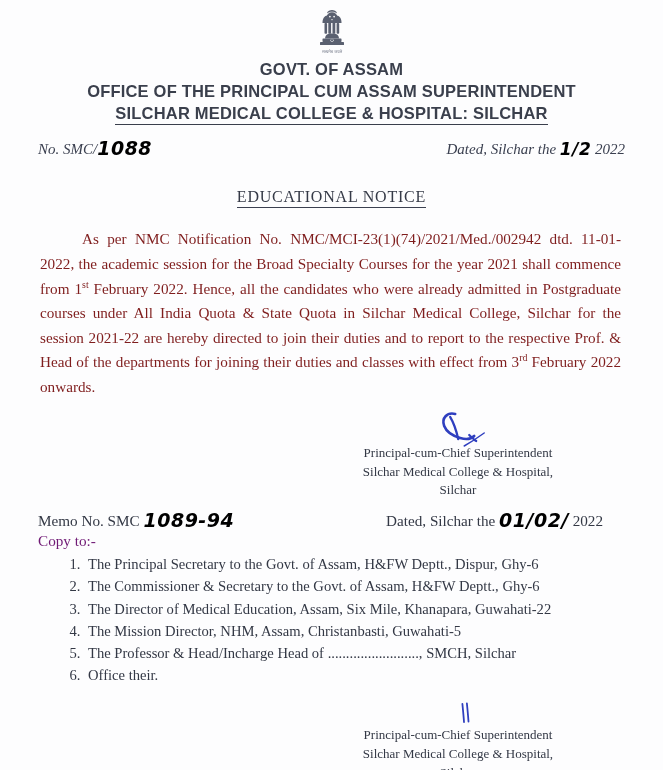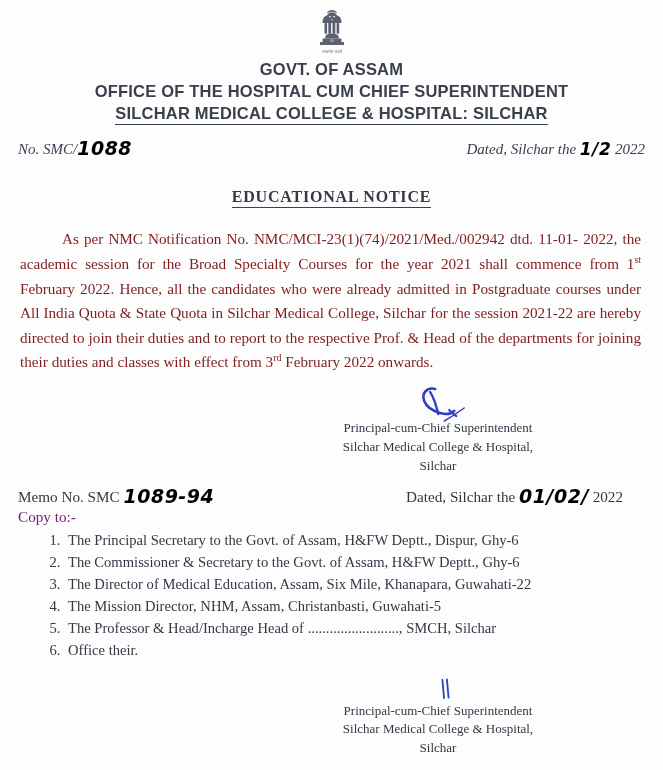--- a/index.html
+++ b/index.html
@@ -13,21 +13,21 @@
     font-family: "Liberation Serif", "DejaVu Serif", serif;
     color: #2b2f3a;
     overflow: hidden;
   }
   .page {
     position: relative;
     width: 663px;
     height: 770px;
     background: #fdfdfe;
     box-sizing: border-box;
-    padding: 0 18px;
+    padding: 0 38px;
   }
 
   
   .emblem-wrap {
     display: flex;
     justify-content: center;
     align-items: flex-start;
     padding-top: 9px;
     height: 48px;
   }
@@ -78,21 +78,20 @@
   .hand-sm {
     font-size: 17px;
   }
   .refleft { white-space: nowrap; }
   .refright { white-space: nowrap; }
 
   
   .notice-title-row {
     text-align: center;
     margin-top: 30px;
-    font-weight: bold;
   }
   .notice-title {
     display: inline-block;
     font-size: 16px;
     letter-spacing: 0.8px;
     border-bottom: 1.2px solid #3b4050;
     padding-bottom: 1px;
     color: #353a47;
   }
 
@@ -204,21 +203,21 @@
         <circle cx="22.1" cy="7.6" r="0.85" fill="#fdfdfe"></circle>
         <path d="M19 10.2 L21 10.2 L20 11.6 Z" fill="#fdfdfe"></path>
 
         <path d="M14.8 4.4 C15.6 2.2 18 1.1 20 1.1 C22 1.1 24.4 2.2 25.2 4.4 C23.6 3.2 21.8 2.7 20 2.7 C18.2 2.7 16.4 3.2 14.8 4.4 Z"></path>
       </g>
       <text x="20" y="43.6" text-anchor="middle" font-size="4.1" font-family="'DejaVu Sans', sans-serif" fill="#6a7080">सत्यमेव जयते</text>
     </svg>
   </div>
 
   <div class="hdr hdr-1">GOVT. OF ASSAM</div>
-  <div class="hdr hdr-2">OFFICE OF THE HOSPITAL CUM CHIEF SUPERINTENDENT</div>
+  <div class="hdr hdr-2">OFFICE OF THE PRINCIPAL CUM ASSAM SUPERINTENDENT</div>
   <div class="hdr hdr-3-row">
     <span class="hdr hdr-3">SILCHAR MEDICAL COLLEGE &amp; HOSPITAL: SILCHAR</span>
   </div>
 
   <div class="refrow">
     <span class="refleft"><span>No. SMC/</span><span class="hand">1088</span></span>
     <span class="refright"><span>Dated, Silchar the</span>
       <span class="hand hand-sm">1</span><span class="hand hand-sm">/</span><span class="hand hand-sm">2</span>
       <span>2022</span></span>
   </div>

